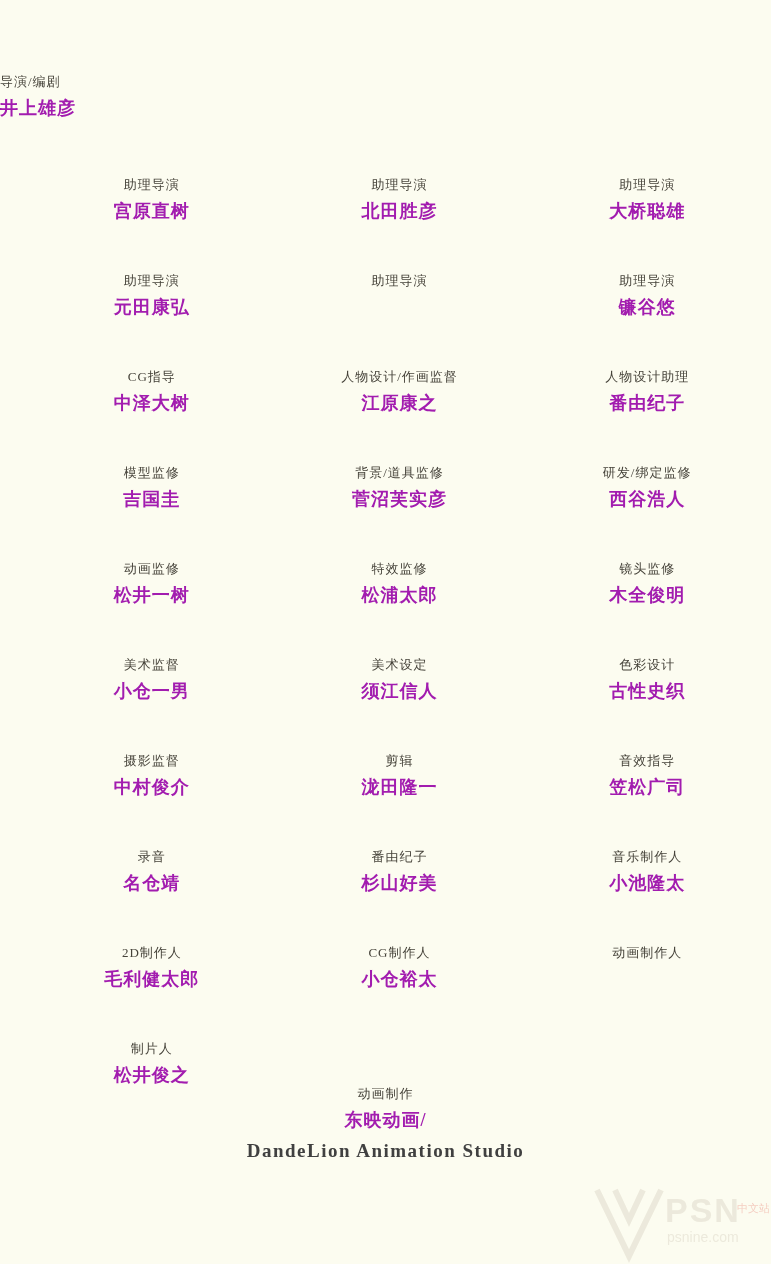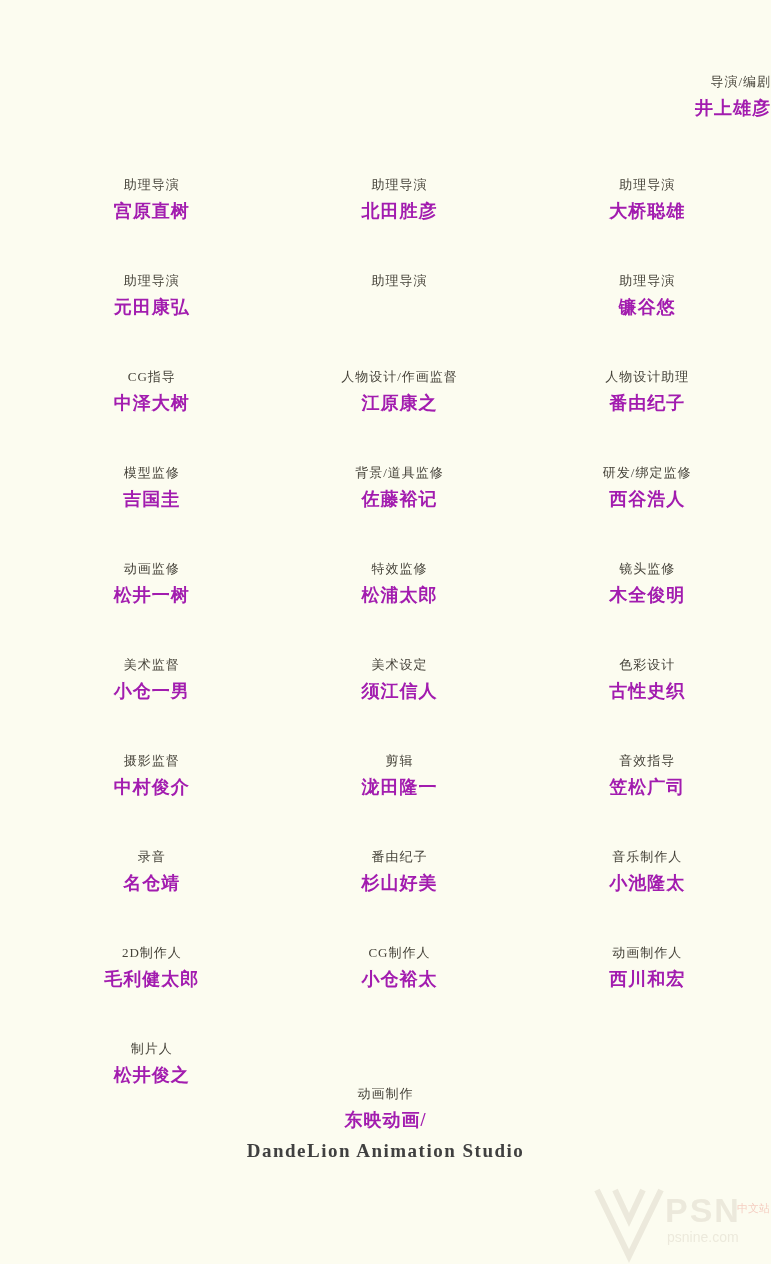--- a/index.html
+++ b/index.html
@@ -14,21 +14,21 @@
     color: #3c392e;
     position: relative;
     overflow: hidden;
   }
   .credits-page {
     width: 100%;
     height: 100%;
   }
   .top-block {
     padding-top: 74px;
-    text-align: right;
+    text-align: left;
   }
   .role {
     display: block;
     font-size: 13px;
     line-height: 15px;
     letter-spacing: 1px;
     color: #46433a;
     font-weight: 400;
   }
   .name {
@@ -120,21 +120,21 @@
       <span class="role">人物设计助理</span>
       <span class="name">番由纪子</span>
     </div>
 
     <div class="credit-cell">
       <span class="role">模型监修</span>
       <span class="name">吉国圭</span>
     </div>
     <div class="credit-cell">
       <span class="role">背景/道具监修</span>
-      <span class="name">佐藤裕记</span>
+      <span class="name">菅沼芙实彦</span>
     </div>
     <div class="credit-cell">
       <span class="role">研发/绑定监修</span>
       <span class="name">西谷浩人</span>
     </div>
 
     <div class="credit-cell">
       <span class="role">动画监修</span>
       <span class="name">松井一树</span>
     </div>
@@ -189,21 +189,20 @@
     <div class="credit-cell">
       <span class="role">2D制作人</span>
       <span class="name">毛利健太郎</span>
     </div>
     <div class="credit-cell">
       <span class="role">CG制作人</span>
       <span class="name">小仓裕太</span>
     </div>
     <div class="credit-cell">
       <span class="role">动画制作人</span>
-      <span class="name">西川和宏</span>
     </div>
 
     <div class="credit-cell">
       <span class="role">制片人</span>
       <span class="name">松井俊之</span>
     </div>
     <div class="credit-cell"></div>
     <div class="credit-cell"></div>
 
   </div>

